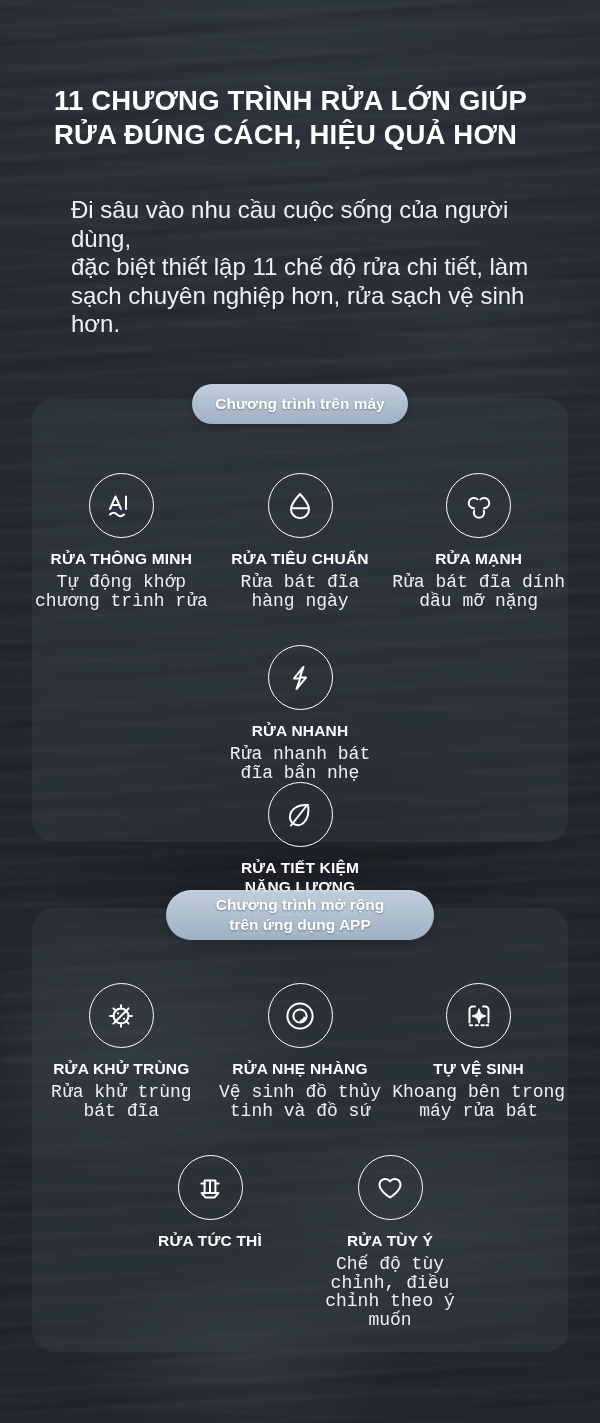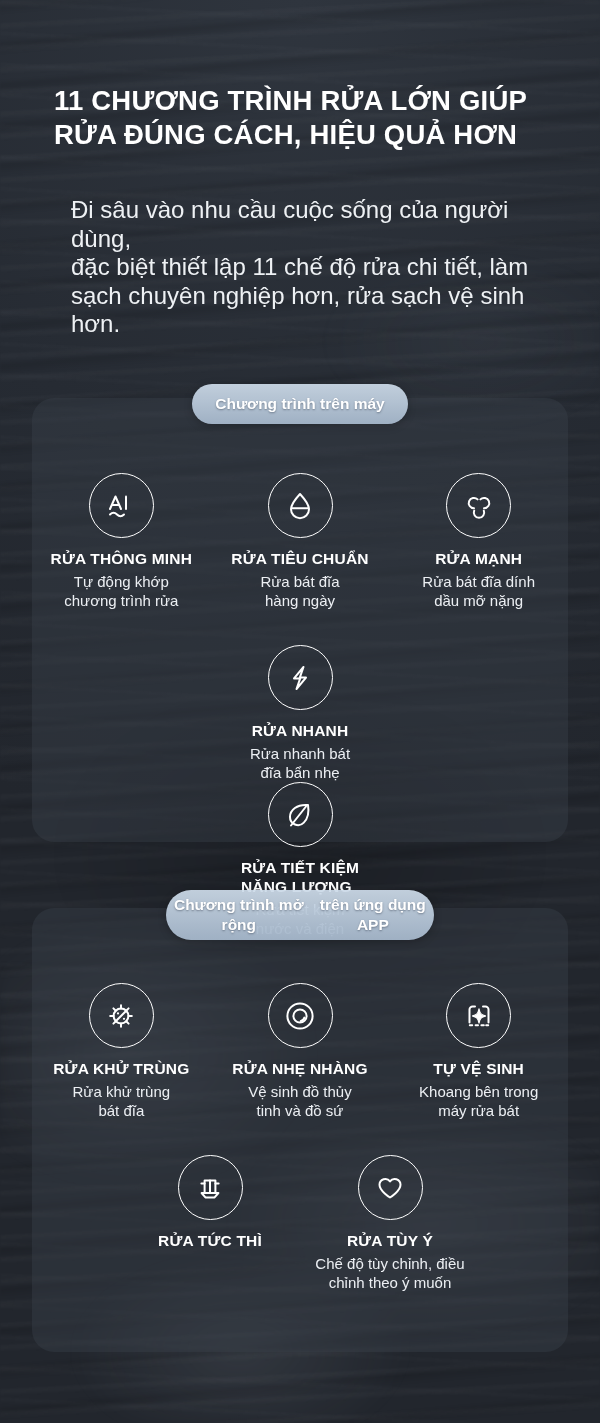--- a/index.html
+++ b/index.html
@@ -78,43 +78,43 @@
     background:linear-gradient(180deg, rgba(205,219,233,0.93) 0%, rgba(168,186,206,0.93) 100%);
     border-radius:999px;
     color:#ffffff;
     font-size:15.5px; font-weight:bold; line-height:20px;
     display:flex; align-items:center; justify-content:center;
     text-align:center;
     text-shadow:0 1px 2px rgba(60,70,85,0.55);
     box-shadow:0 2px 8px rgba(0,0,0,0.22);
   }
   #pill-1 { left:192px; top:384px; width:216px; height:40px; }
-  #pill-2 { left:166px; top:890px; width:268px; height:50px; flex-direction:row; }
+  #pill-2 { left:166px; top:890px; width:268px; height:50px; flex-direction:column; }
   #pill-2 span { display:block; }
 
   
   .row { position:absolute; display:flex; width:536px; left:32px; }
   .cell { flex:1; display:flex; flex-direction:column; align-items:center; }
 
   .icon-circle {
     width:65px; height:65px; border-radius:50%;
     border:1.6px solid #ffffff;
     display:flex; align-items:center; justify-content:center;
     margin-bottom:11px;
   }
   .icon-circle svg { display:block; }
 
   .f-title {
     font-size:15.5px; font-weight:bold; line-height:19px;
-    color:#ffffff; letter-spacing:0.2px;
+    text-align:center; color:#ffffff; letter-spacing:0.2px;
     margin-bottom:5px;
   }
   .f-desc {
-    font-size:15px; line-height:18.5px;
-    text-align:center; color:#eceff3; font-weight:400;
+    font-size:18px; line-height:18.5px;
+    text-align:center; color:#eceff3; font-weight:400;font-family:Liberation Mono, monospace;
   }
   .f-desc span { display:block; }
 
   
   #row-1 { top:473px; }
   #row-2 { top:645px;flex-direction:column; }
   #row-3 { top:983px; }
   #row-4 { top:1155px; }
   #row-4 .cell:first-child { margin-left:88px; }
   #row-4 .cell:last-child  { margin-right:88px; }

